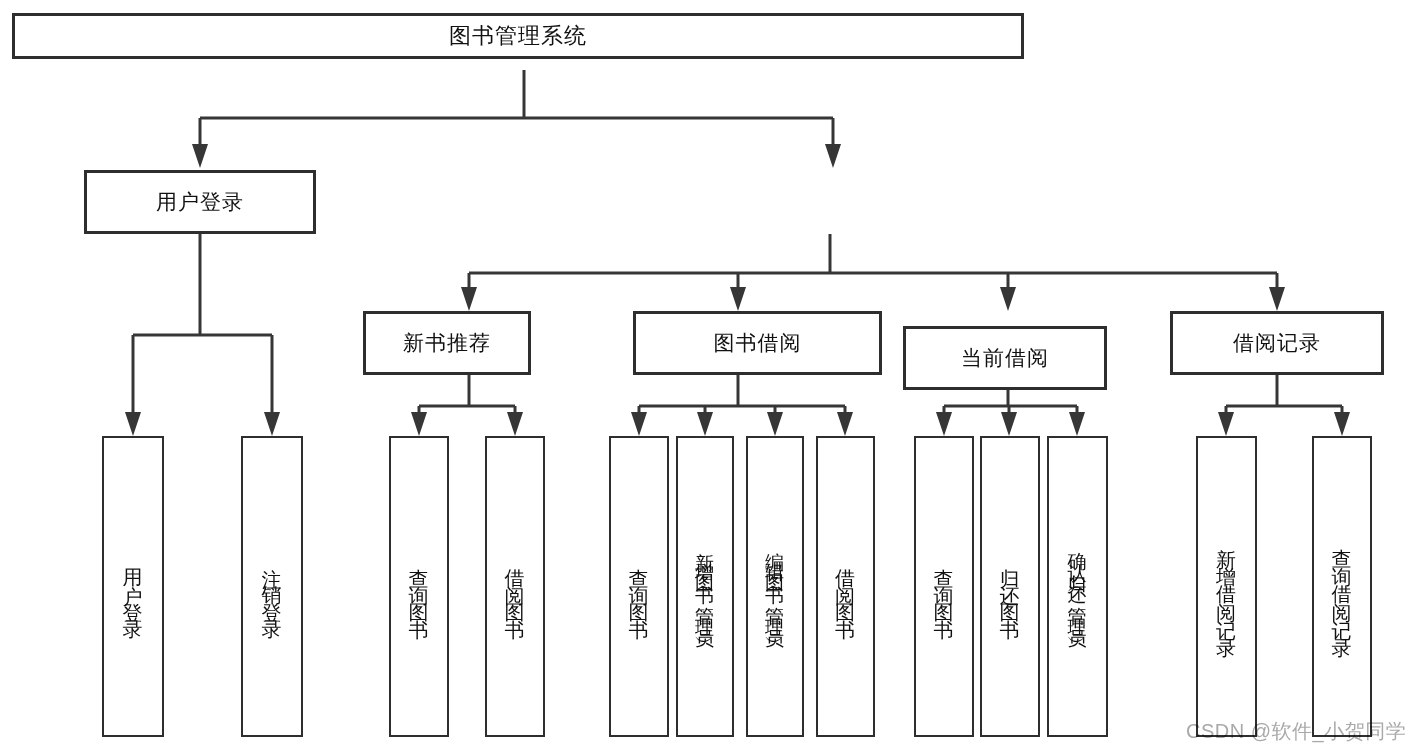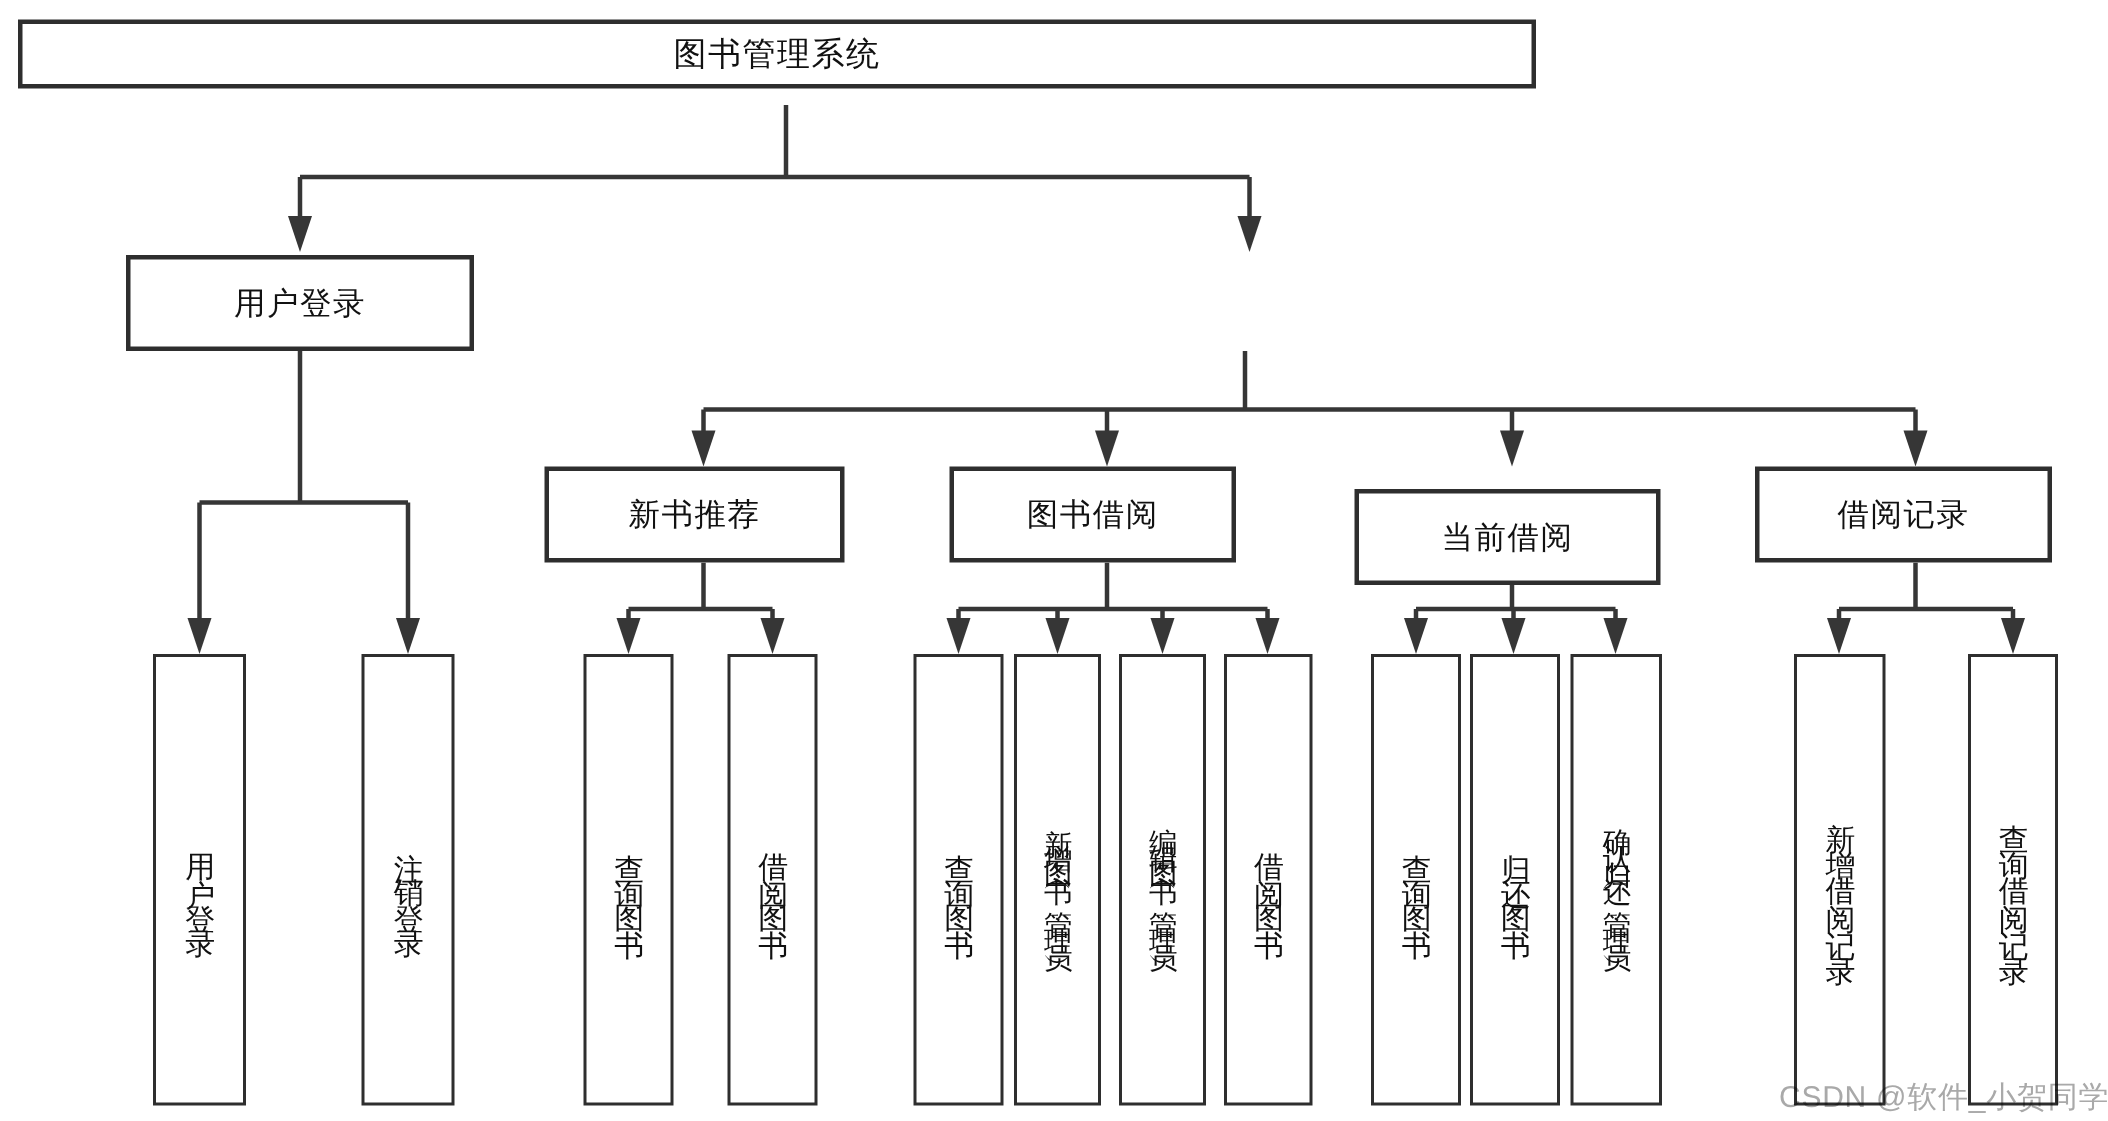--- a/index.html
+++ b/index.html
@@ -159,30 +159,30 @@
   </svg>
 
   <div class="hbox root" style="left:12px; top:13px; width:1012px; height:46px;">
     <span>图书管理系统</span>
   </div>
 
   <div class="hbox" style="left:84px; top:170px; width:232px; height:64px;">
     <span>用户登录</span>
   </div>
 
-  <div class="hbox" style="left:363px; top:311px; width:200px; height:64px;">
+  <div class="hbox" style="left:363px; top:311px; width:168px; height:64px;">
     <span>新书推荐</span>
   </div>
-  <div class="hbox" style="left:633px; top:311px; width:191px; height:64px;">
+  <div class="hbox" style="left:633px; top:311px; width:249px; height:64px;">
     <span>图书借阅</span>
   </div>
   <div class="hbox" style="left:903px; top:326px; width:204px; height:64px;">
     <span>当前借阅</span>
   </div>
-  <div class="hbox" style="left:1170px; top:311px; width:198px; height:64px;">
+  <div class="hbox" style="left:1170px; top:311px; width:214px; height:64px;">
     <span>借阅记录</span>
   </div>
 
   <div class="vbox" style="left:102px; width:62px;">
     <span class="vtext">用户登录</span>
   </div>
   <div class="vbox" style="left:241px; width:62px;">
     <span class="vtext">注销登录</span>
   </div>
 

